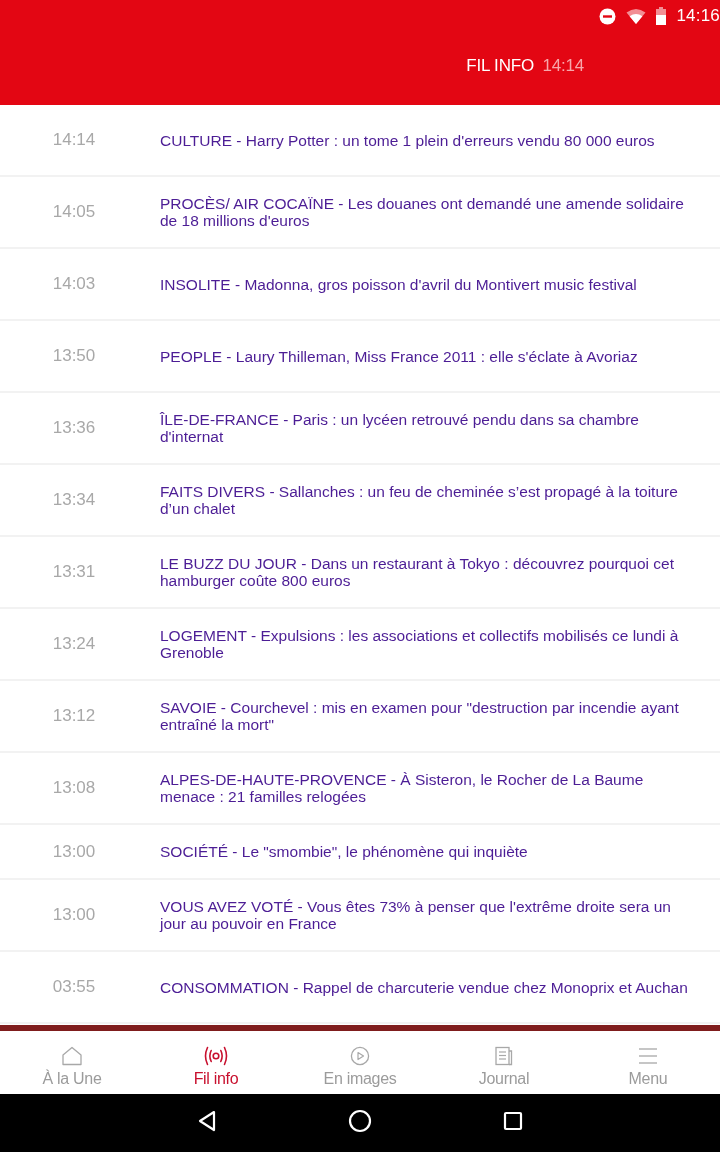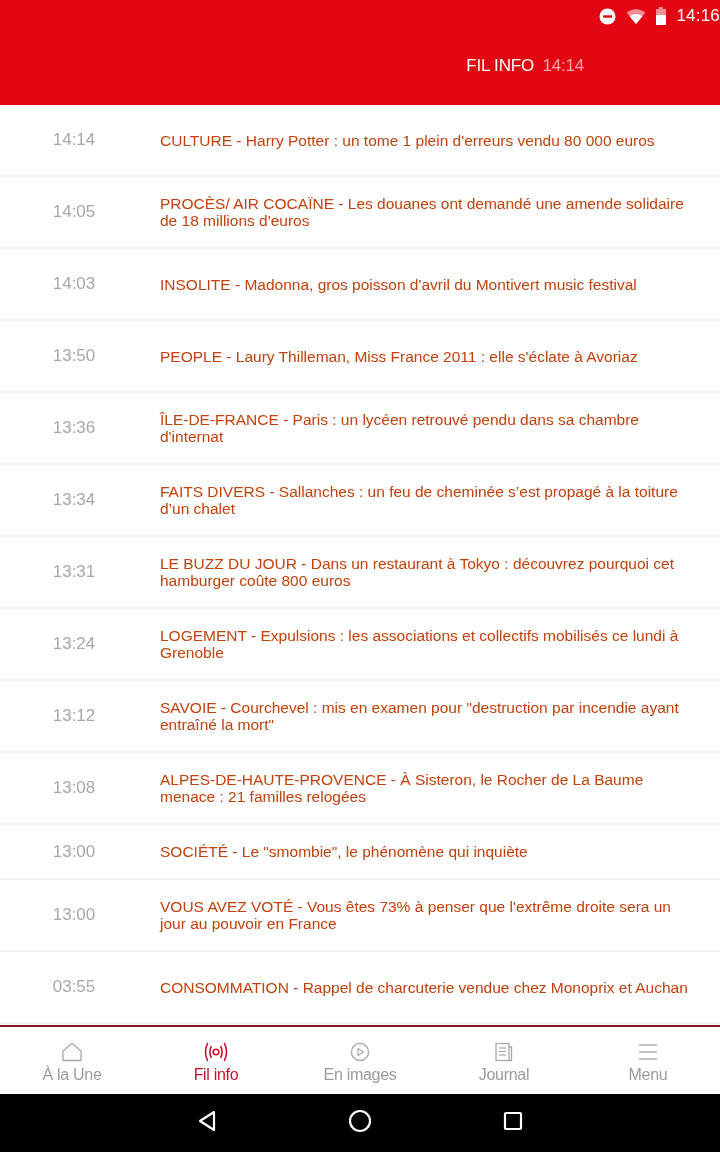--- a/index.html
+++ b/index.html
@@ -33,26 +33,26 @@
     background: #ffffff;
   }
   .row.two { height: 72px; }
   .row.one { height: 55px; }
   .row .time {
     width: 160px; flex: 0 0 160px; padding-left: 0; text-align: center;
     font-size: 17px; color: #a8a8a8; padding-right: 12px;
   }
   .row .headline {
     flex: 1; padding-right: 24px;
-    font-size: 15.5px; line-height: 17px; color: #c2410c; font-weight: 500;
+    font-size: 15.5px; line-height: 17px; color: #4c1d95; font-weight: 500;
   }
 
   .bottom-nav {
     position: absolute; top: 1025px; left: 0; width: 720px; height: 69px;
-    background: #ffffff; border-top: 2px solid #7f1d1d;
+    background: #ffffff; border-top: 6px solid #7f1d1d;
     display: flex;
   }
   .nav-item {
     flex: 1; display: flex; flex-direction: column; align-items: center; justify-content: flex-start;
     padding-top: 15px; color: #9b9b9b; cursor: pointer;
   }
   .nav-item .label { font-size: 16px; margin-top: 4px; letter-spacing: -0.3px; }
   .nav-item.active { color: #c8102e; }
   .nav-item svg { display: block; }
 

